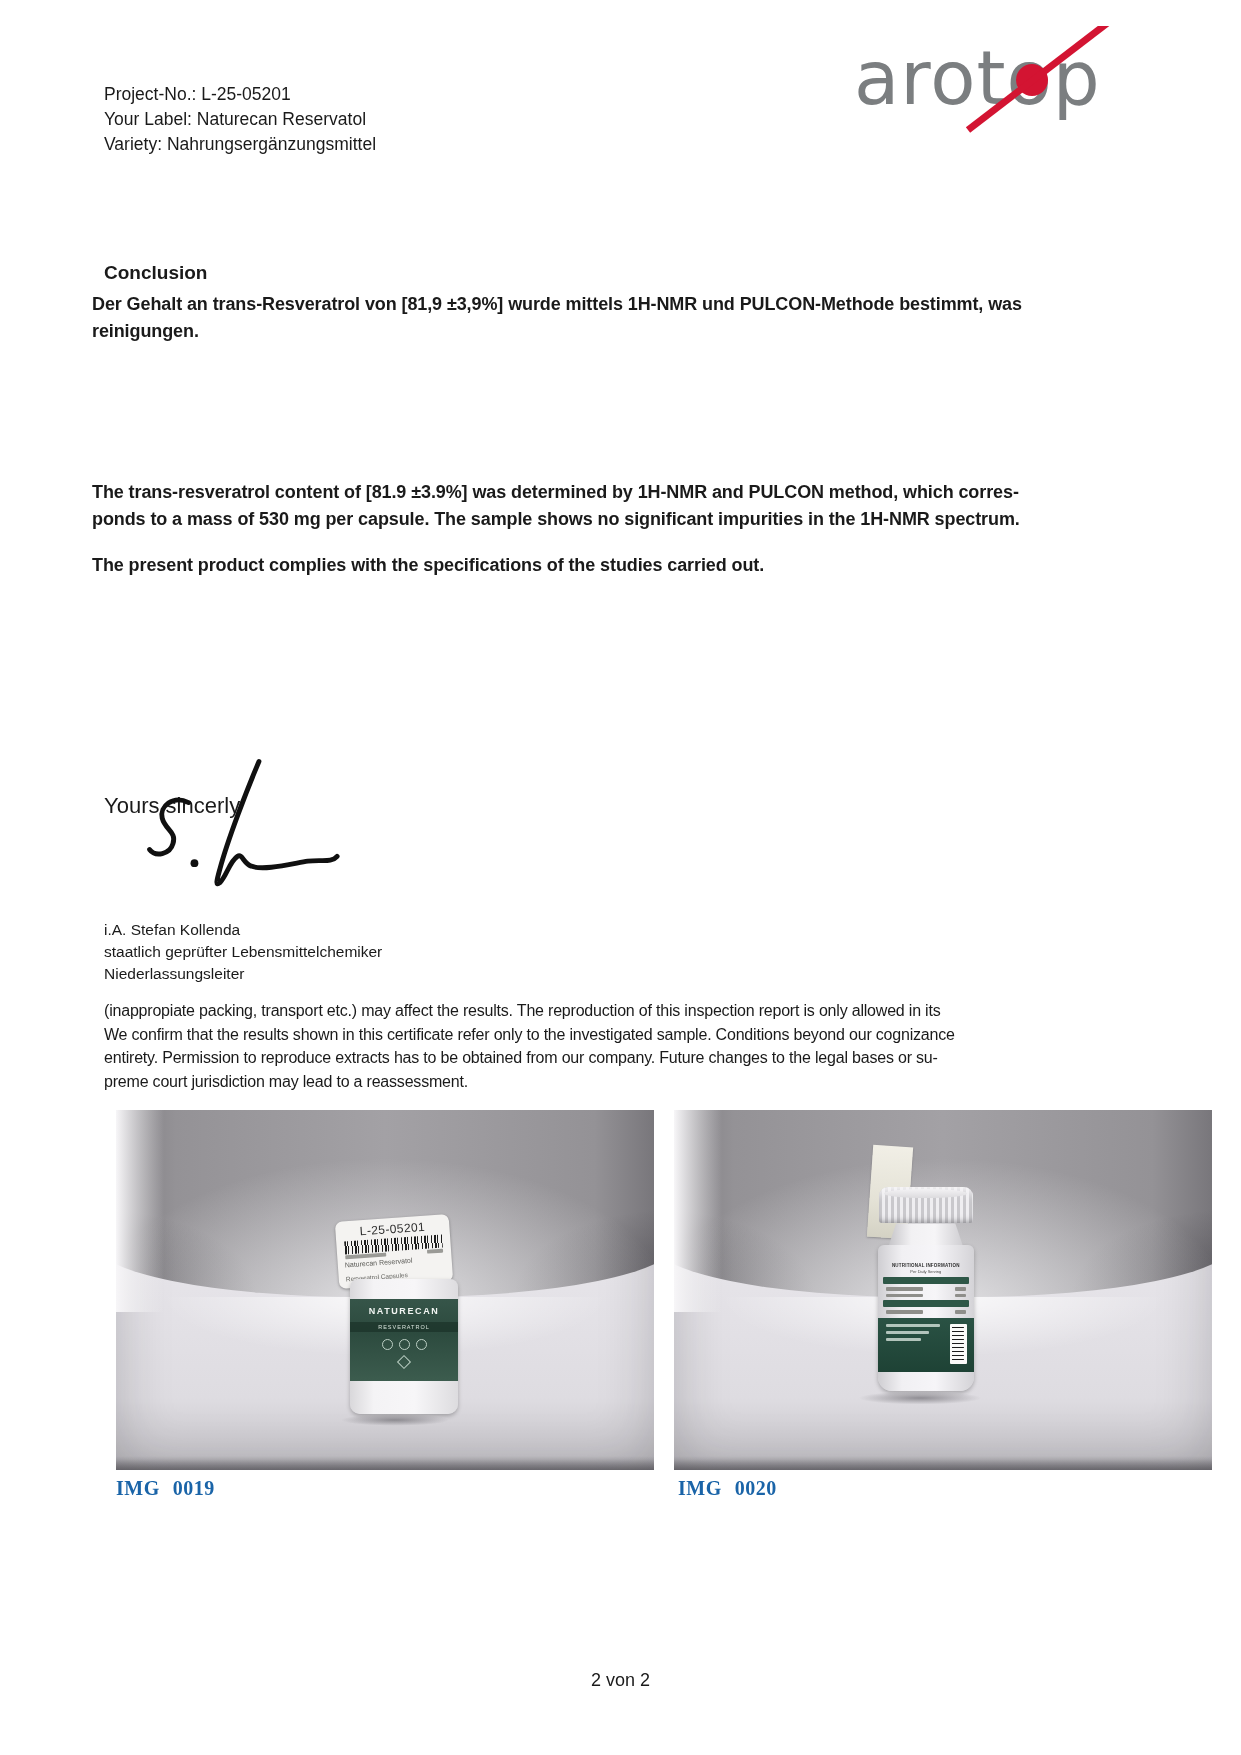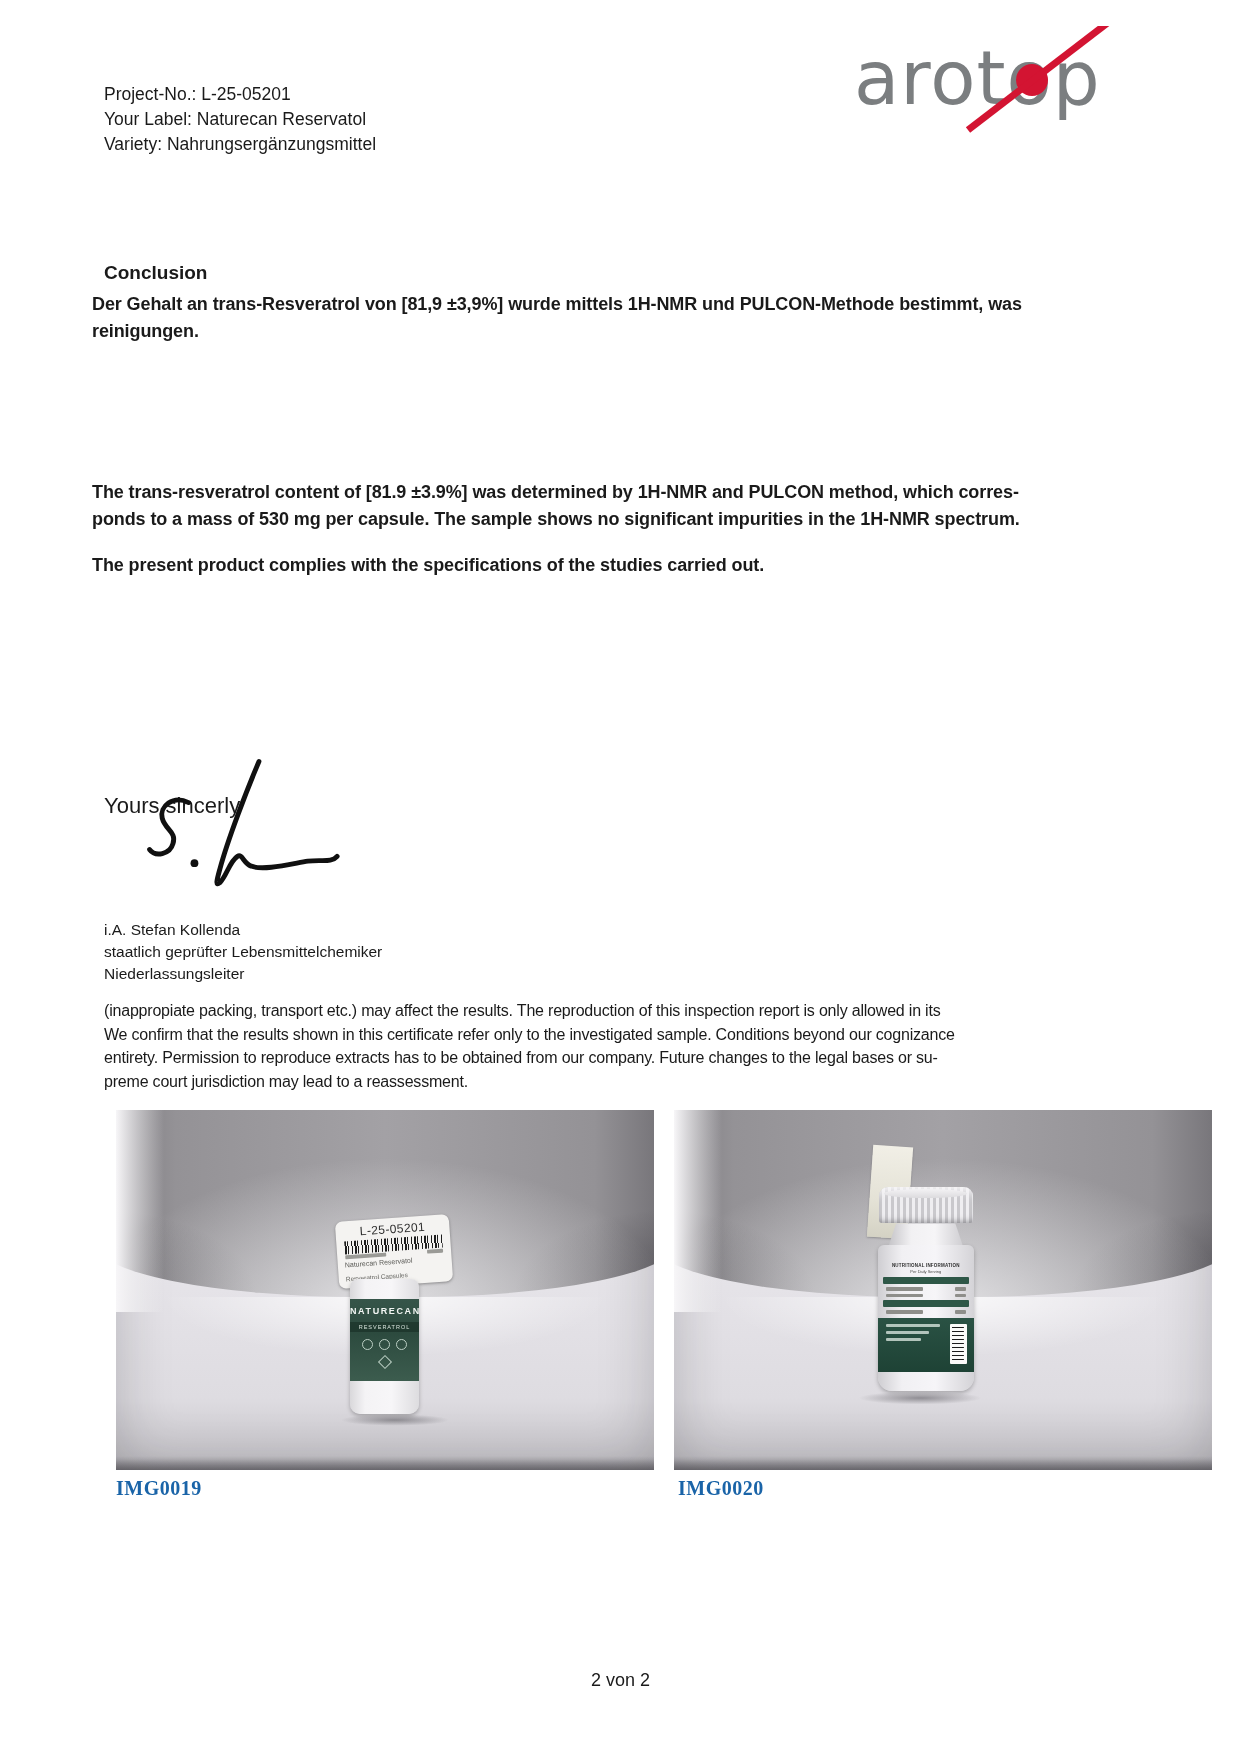--- a/index.html
+++ b/index.html
@@ -29,21 +29,21 @@
     box-shadow:inset 0 0 55px rgba(20,18,24,.22);
   }
   .photo-left{left:116px;}
   .photo-right{left:674px;}
   .caption{
     position:absolute;top:1477px;font-family:"Liberation Serif", serif;font-weight:bold;
     font-size:20px;color:var(--caption_blue,#1a64a8);letter-spacing:.5px;
   }
   .caption-left{left:116px;}
   .caption-right{left:678px;}
-  .caption .num{}
+  .caption .num{margin-left:13px;}
   .wall{
     position:absolute;left:-4%;right:-4%;top:-6%;height:58%;
     background:
       radial-gradient(80% 120% at 50% 108%, rgba(250,250,252,.75) 0%, rgba(250,250,252,0) 62%),
       radial-gradient(40% 60% at 0% 100%, rgba(40,38,44,.45) 0%, rgba(40,38,44,0) 70%),
       radial-gradient(40% 60% at 100% 100%, rgba(40,38,44,.40) 0%, rgba(40,38,44,0) 70%),
       linear-gradient(90deg,#737176 0%,#949296 14%,#a3a1a5 50%,#949296 86%,#6e6c71 100%);
     border-radius:0 0 46% 46% / 0 0 26% 26%;
   }
   .lightstrip{
@@ -66,21 +66,21 @@
   }
   .sticker .sid{font-size:12px;color:#2e2e2e;letter-spacing:.4px;}
   .sticker .barcode{height:13px;margin:2px 3px 1px 3px;
     background:repeating-linear-gradient(90deg,#1d1d1d 0 2px,transparent 2px 3px,#1d1d1d 3px 4px,transparent 4px 7px,#1d1d1d 7px 8px,transparent 8px 10px);}
   .sticker .microrow{display:flex;justify-content:space-between;margin:1px 3px;}
   .sticker .microbar{height:4px;background:#9a9a96;border-radius:1px;}
   .sticker .m1{width:42%;} .sticker .m2{width:16%;}
   .sticker .sline{font-size:7px;color:#5c5c58;text-align:left;margin:2px 2px 0 2px;white-space:nowrap;overflow:hidden;}
   .sticker .sline2{margin-top:7px;font-size:6.5px;color:#6a6a66;}
   .bottle1{
-    position:absolute;left:43.5%;top:47%;width:69px;height:135px;
+    position:absolute;left:43.5%;top:47%;width:108px;height:135px;
     background:linear-gradient(90deg,#d9d8db 0%,#f4f3f5 22%,#f7f6f8 60%,#dddcdf 100%);
     border-radius:8px 8px 10px 10px;box-shadow:0 2px 4px rgba(0,0,0,.25);
   }
   .b1-label{
     position:absolute;left:0;right:0;top:20px;height:82px;
     background:linear-gradient(180deg,#365549 0%,#2c4a3e 40%,#3c5c4e 100%);
     color:#f2f6f3;text-align:center;overflow:hidden;
   }
   .b1-brand{font-size:9px;font-weight:bold;letter-spacing:1.6px;margin-top:7px;}
   .b1-sub{margin-top:6px;font-size:5.5px;letter-spacing:1px;color:#d7e3db;

